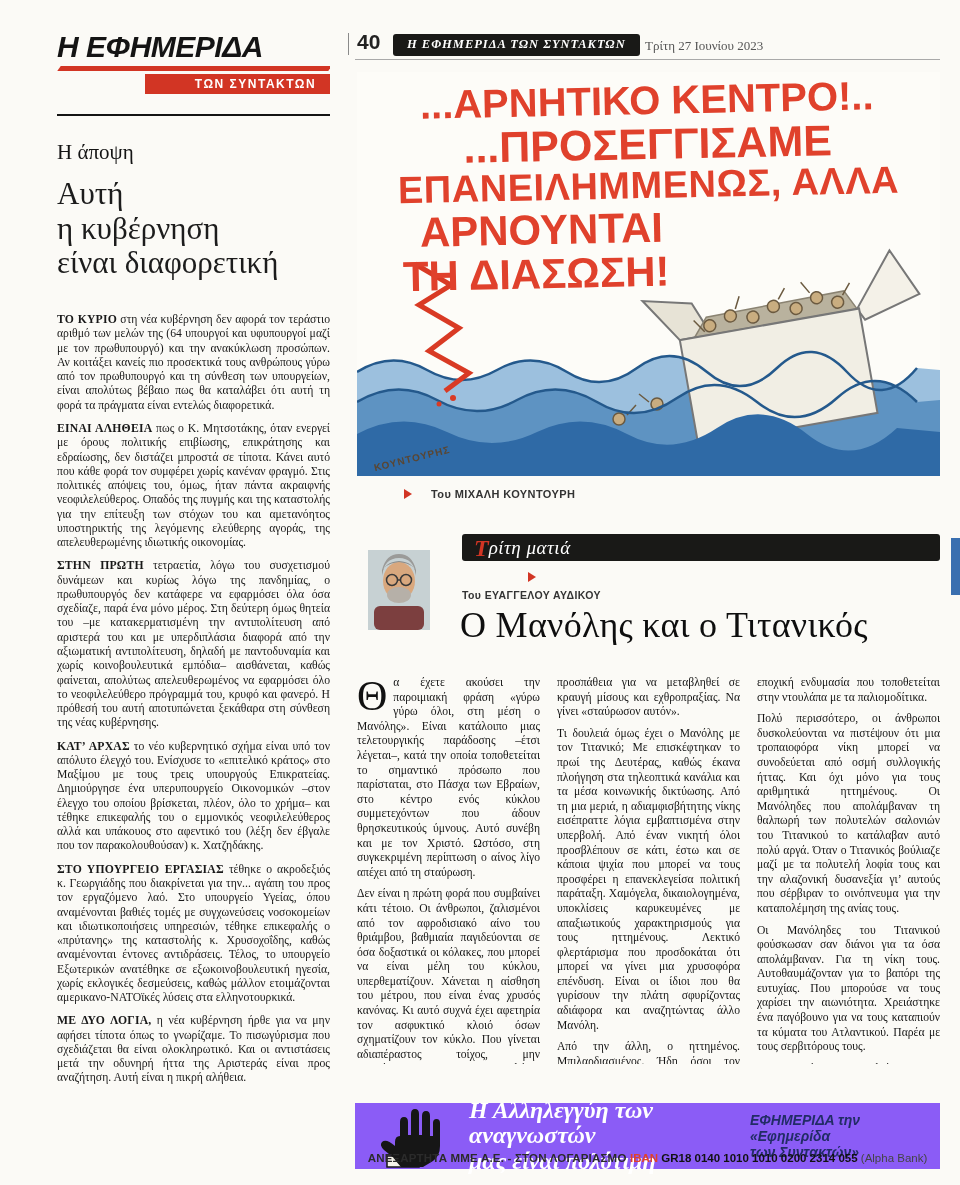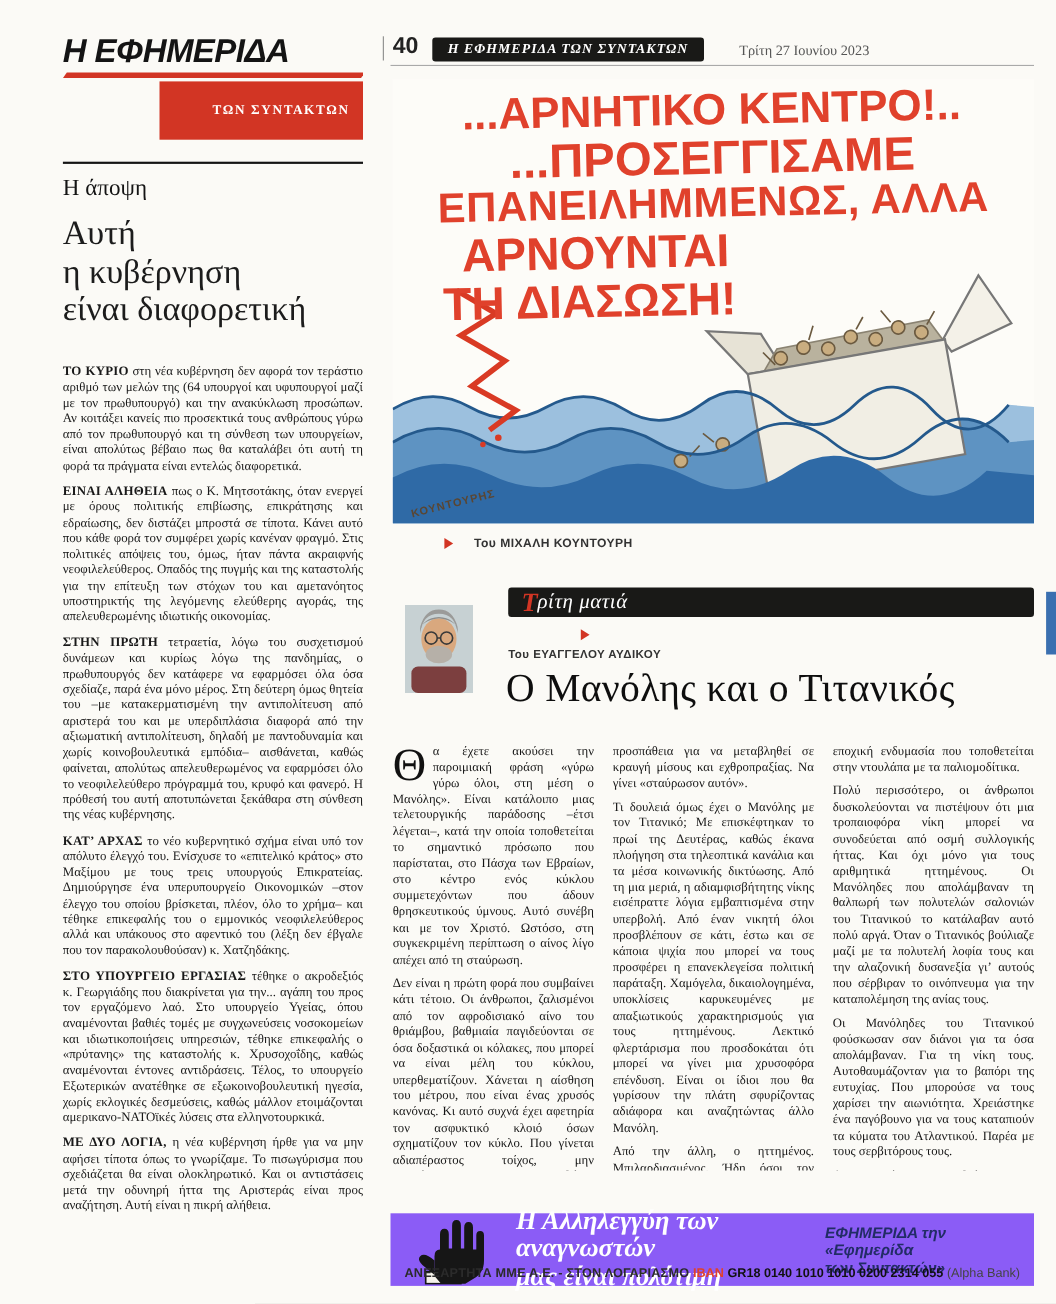--- a/index.html
+++ b/index.html
@@ -6,37 +6,37 @@
   .page{position:relative;width:960px;height:1185px;background:#fbfaf6;overflow:hidden;
         font-family:"Liberation Serif",serif;color:#1b1b1b;}
 
   
   .left-col{position:absolute;left:57px;top:30px;width:273px;height:1135px;overflow:hidden;}
   .logo{position:relative;}
   .logo-title{font-family:"Liberation Sans",sans-serif;font-weight:bold;font-style:italic;
               font-size:30px;letter-spacing:-0.5px;color:#141414;white-space:nowrap;}
   .logo-rule{height:5px;background:#d23524;margin:2px 0 3px 2px;transform:skewX(-35deg);}
   .logo-box{margin-left:88px;width:221px;background:#d23524;color:#fff;text-align:center;
-            font-family:Liberation Serif, serif;font-weight:bold;font-size:12px;
-            letter-spacing:1.5px;padding:19px 0;}
-  .opinion-label{margin-top:20px;border-top:2px solid #141414;padding-top:9px;
+            font-family:Liberation Sans, sans-serif;font-weight:bold;font-size:12px;
+            letter-spacing:1.5px;padding:3px 0;}
+  .opinion-label{margin-top:20px;border-top:2px solid #141414;padding-top:24px;
                  font-size:21px;color:#141414;}
   .opinion-headline{margin:12px 0 0 0;font-size:31px;line-height:1.12;font-weight:normal;color:#1c1c1c;}
   .opinion-body{margin-top:32px;font-size:11.7px;line-height:1.22;text-align:justify;color:#191919;}
   .op-para{margin:0 0 9px 0;}
   .op-para b{letter-spacing:.2px;}
 
   
   .col-divider{position:absolute;left:348px;top:33px;width:1px;height:22px;background:#8a8a8a;}
   .page-num{position:absolute;left:357px;top:30px;font-family:"Liberation Sans",sans-serif;
             font-weight:bold;font-size:21px;color:#222;}
   .paper-badge{position:absolute;left:393px;top:34px;background:#191917;color:#fff;
                font-style:italic;font-weight:bold;font-size:12.5px;letter-spacing:1px;
                padding:3px 14px 4px;border-radius:3px;}
-  .header-date{position:absolute;left:672px;top:38px;font-size:13px;color:#555;}
+  .header-date{position:absolute;left:645px;top:38px;font-size:13px;color:#555;}
   .header-rule{position:absolute;left:355px;top:59px;width:585px;height:1px;background:#a9a9a9;}
 
   
   .cartoon{position:absolute;left:357px;top:72px;width:583px;height:404px;background:#fdfcf8;}
   .cartoon svg{position:absolute;left:0;top:0;}
   .cartoon-text{position:absolute;top:8px;left:0;right:0;transform:rotate(-1.2deg);
                 font-family:"Liberation Sans",sans-serif;font-weight:bold;color:#e0412c;}
   .ct-line{line-height:1.04;white-space:nowrap;}
   .ct-line:nth-of-type(1){text-align:center;font-size:40px;}
   .ct-line:nth-of-type(2){text-align:center;font-size:43px;}

